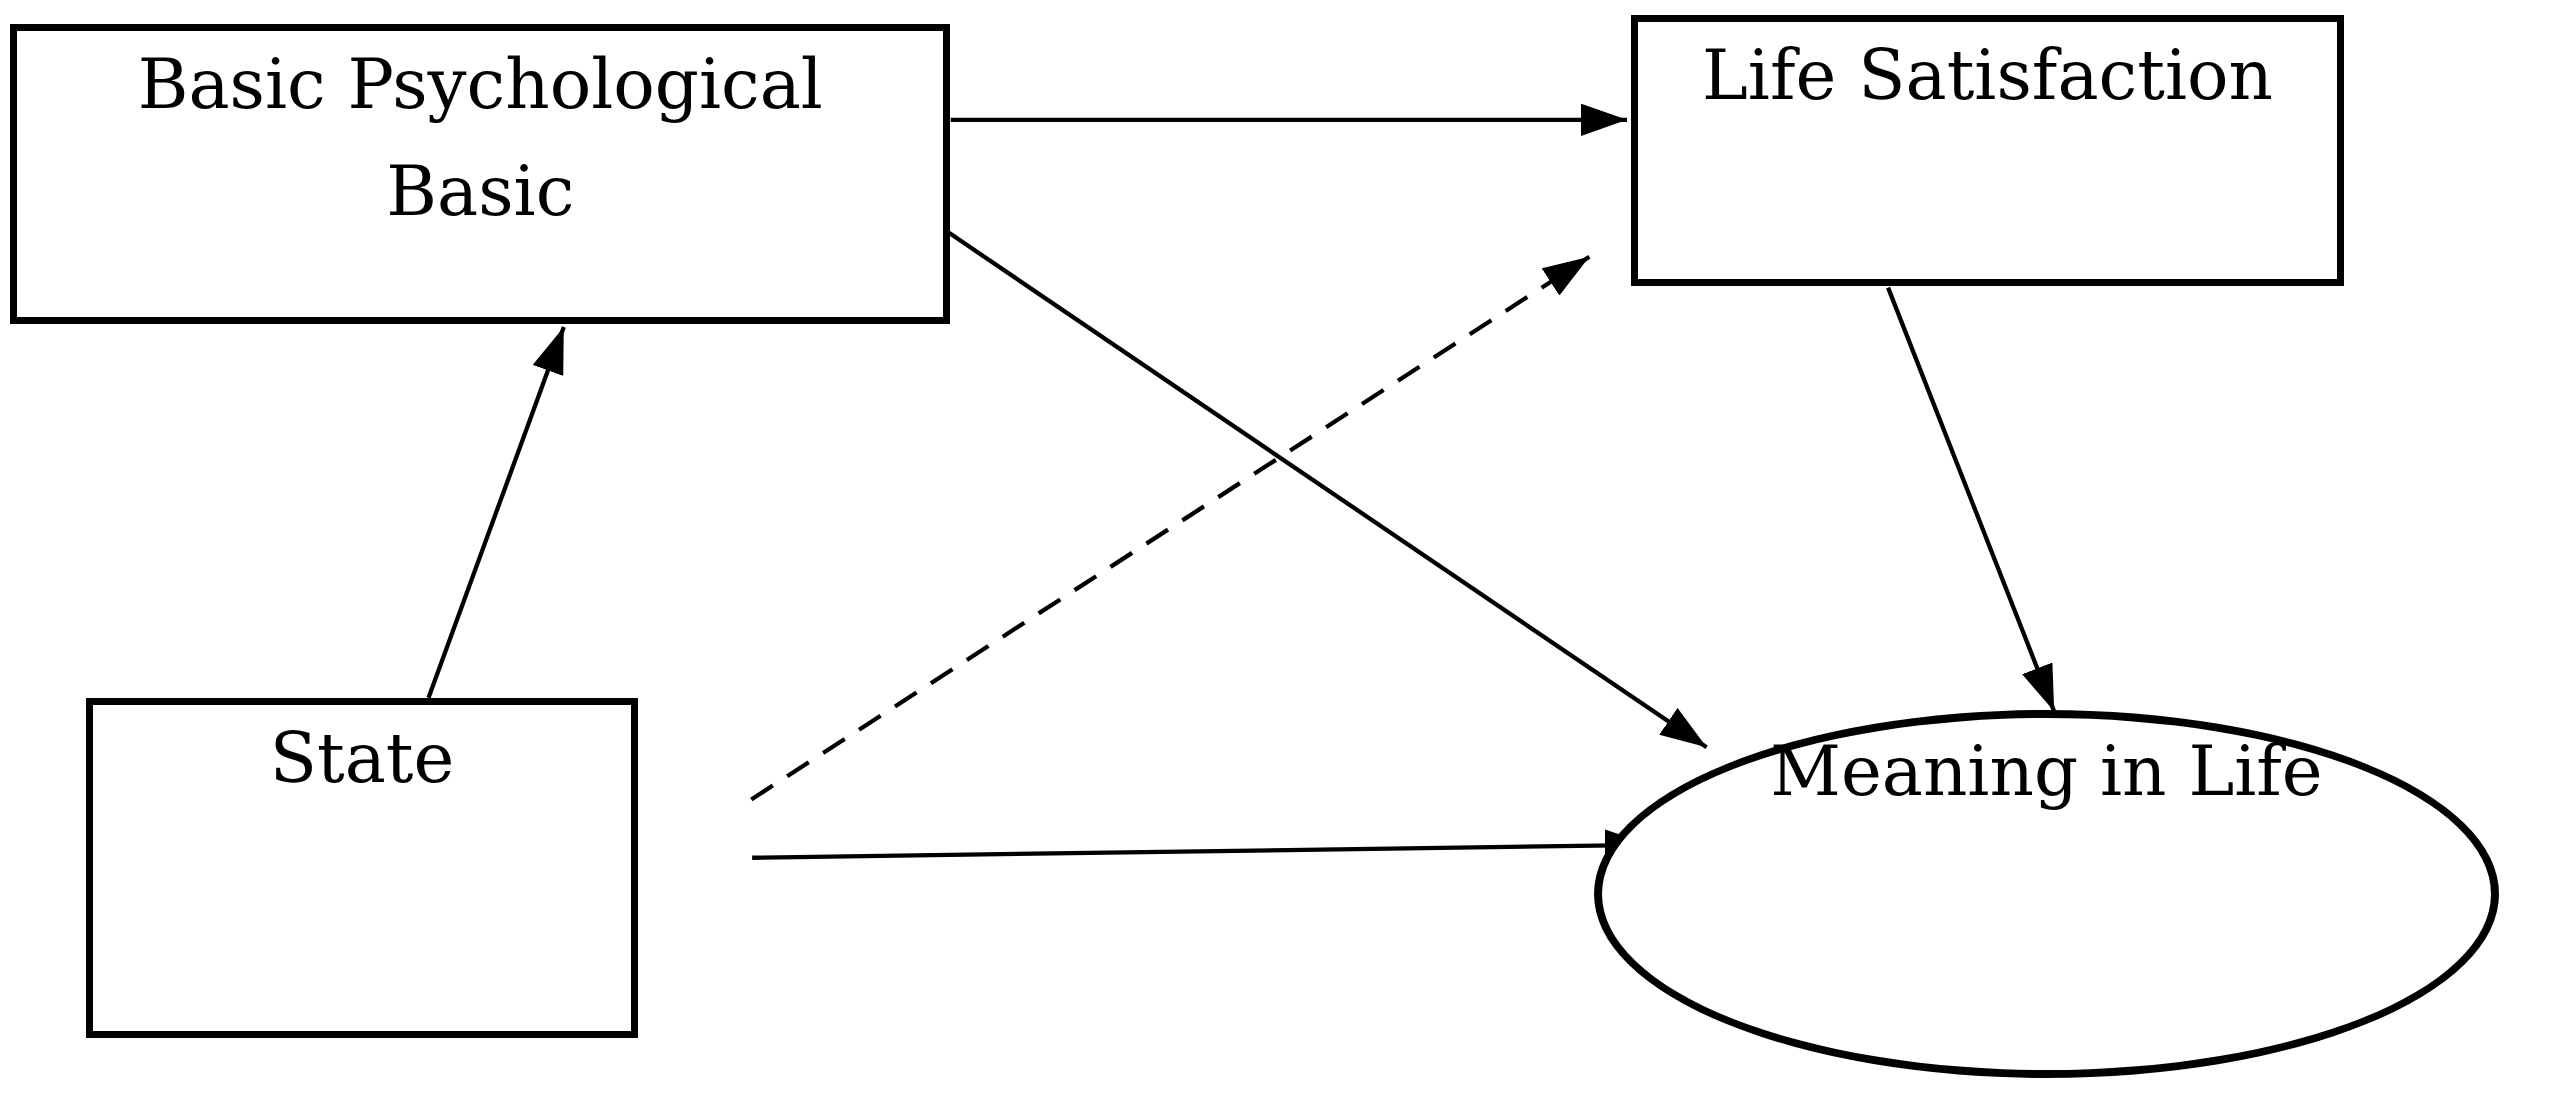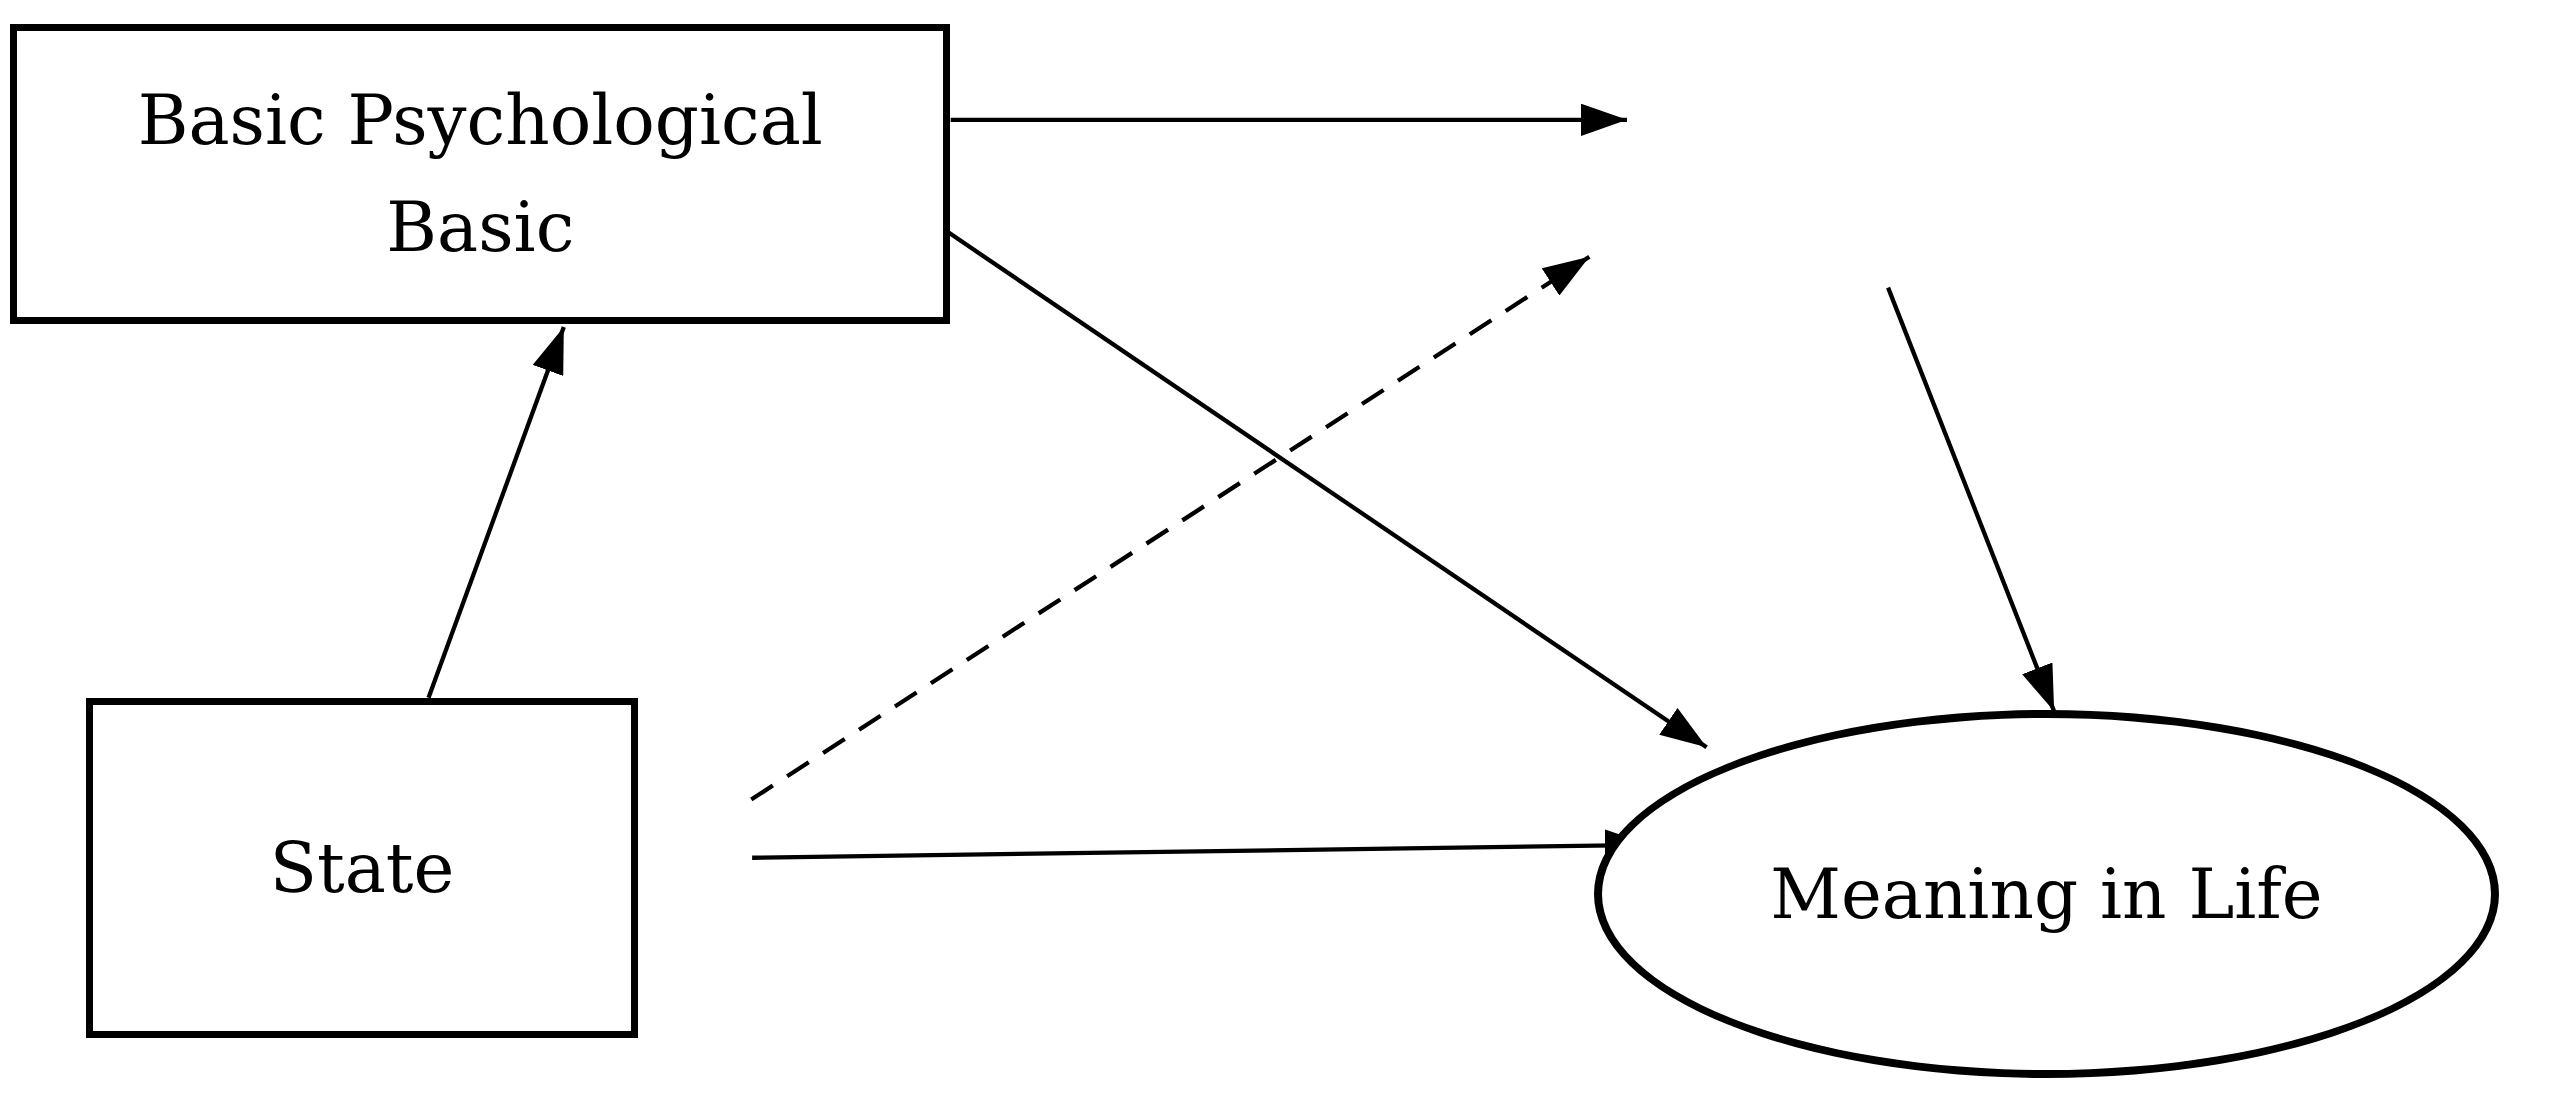--- a/index.html
+++ b/index.html
@@ -14,21 +14,21 @@
   }
   .edges-layer {
     position: absolute;
     left: 0; top: 0;
     width: 2576px;
     height: 1100px;
   }
   .node {
     position: absolute;
     display: flex;
-    align-items: center;
+    align-items: flex-start;
     justify-content: center;
     text-align: center;
     background: #ffffff;
     box-sizing: border-box;
   }
   .node .label {
     font-size: 69px;
     line-height: 1.55;
     white-space: nowrap;
   }
@@ -60,20 +60,25 @@
       <line x1="2205" y1="336" x2="2399" y2="831" stroke="#000000" stroke-width="5" marker-end="url(#arrowhead)"></line>
     </svg>
 
   <div class="node rect" id="node-bpn">
     <div class="label">
       <span>Basic Psychological</span>
       <span>Basic</span>
     </div>
   </div>
 
+  <div class="node rect" id="node-ls">
+    <div class="label">
+      <span>Life Satisfaction</span>
+    </div>
+  </div>
 
   <div class="node rect" id="node-sa">
     <div class="label">
       <span>State</span>
     </div>
   </div>
 
   <div class="node ellipse" id="node-mil">
     <div class="label">
       <span>Meaning in Life</span>

